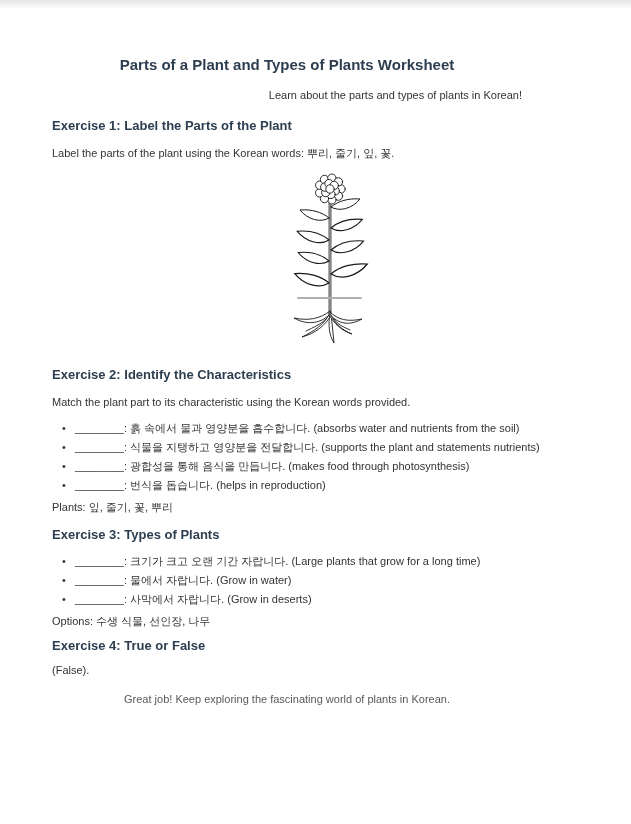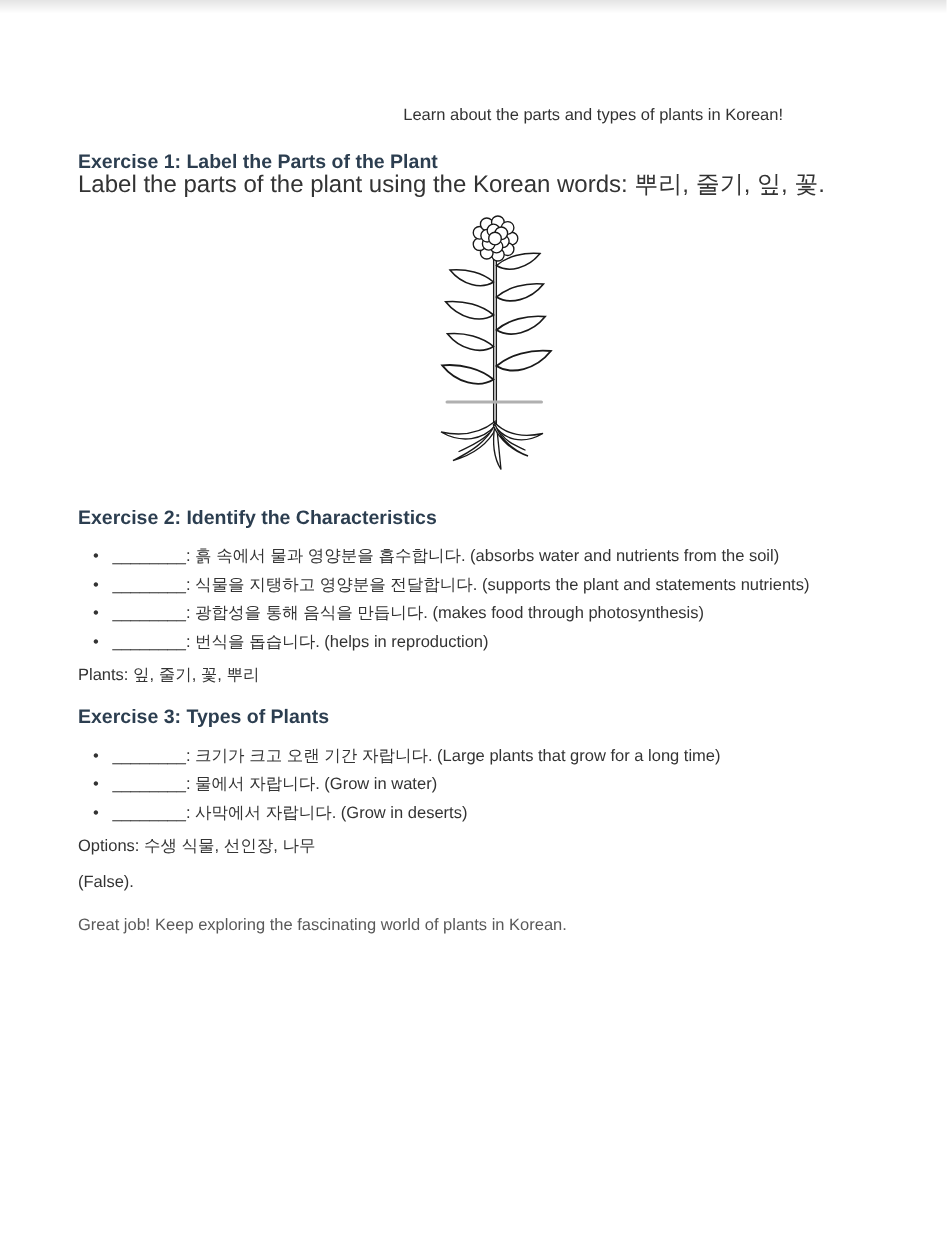--- a/index.html
+++ b/index.html
@@ -30,22 +30,22 @@
     margin-top: 14px;
     font-size: 11px; line-height: 14px; color: #333333;
     text-align: right; white-space: nowrap;
   }
   .ex-heading {
     font-size: 13px; font-weight: bold; line-height: 16px;
     color: var(--heading, #2c3e50);
     white-space: nowrap;
   }
   .ex-desc {
-    margin-top: 0;
-    font-size: 16px; line-height: 15px;
+    margin-top: 12px;
+    font-size: 11px; line-height: 15px;
     white-space: nowrap;
   }
   #ex1-heading { margin-top: 16px; }
   .plant-figure {
     margin: 12px 0 0 228px;
     width: 100px; height: 180px;
   }
   #ex2-heading { margin-top: 14px; }
   #ex3-heading { margin-top: 12px; }
   #ex4-heading { margin-top: 9px; }
@@ -78,32 +78,33 @@
   .statements { margin-top: 8px; }
   .statement {
     font-size: 11px; line-height: 13px;
     margin-bottom: 9px;
     white-space: nowrap;
   }
   .doc-footer {
     margin-top: 14px;
     font-size: 11px; line-height: 14px;
     color: var(--muted, #595959);
-    white-space: nowrap;
+    text-align: center; white-space: nowrap;
   }
   .plant-figure svg .ink { stroke: var(--stroke, #1a1a1a); }
   .plant-figure svg .soil { stroke: var(--soil, #b0b0b0); }
 </style>
 </head>
 <body>
 
 <div class="top-fade"></div>
 
 <div class="content">
 
+  <div class="doc-title">Parts of a Plant and Types of Plants Worksheet</div>
   <div class="doc-subtitle">Learn about the parts and types of plants in Korean!</div>
 
   <div class="ex-heading" id="ex1-heading">Exercise 1: Label the Parts of the Plant</div>
   <div class="ex-desc">Label the parts of the plant using the Korean words: 뿌리, 줄기, 잎, 꽃.</div>
 
   <div class="plant-figure">
     <svg width="100" height="180" viewBox="0 0 100 180" xmlns="http://www.w3.org/2000/svg">
       <g fill="none" stroke-width="1" stroke-linecap="round">
 
         <path class="ink" d="M49.1,28 L49.1,140" stroke-width="0.9"></path>
@@ -151,20 +152,21 @@
           <path class="ink" fill="#ffffff" d="M50,139 C58,147 68,149 82,146 C68,154 56,150 49,140 Z"></path>
           <path class="ink" fill="#ffffff" d="M50,140 C54,150 62,157 72,161 C62,158 53,150 49,141 Z"></path>
           <path class="ink" d="M46,146 C40,152 34,154 26,158"></path>
           <path class="ink" d="M54,146 C58,152 64,154 70,157"></path>
         </g>
       </g>
     </svg>
   </div>
 
   <div class="ex-heading" id="ex2-heading">Exercise 2: Identify the Characteristics</div>
+  <div class="ex-desc">Match the plant part to its characteristic using the Korean words provided.</div>
   <ul class="match-list">
     <li>
       <span class="bullet-marker">•</span><span class="blank-line">________</span><span>: 흙 속에서 물과 영양분을 흡수합니다. (absorbs water and nutrients from the soil)</span>
     </li>
     <li>
       <span class="bullet-marker">•</span><span class="blank-line">________</span><span>: 식물을 지탱하고 영양분을 전달합니다. (supports the plant and statements nutrients)</span>
     </li>
     <li>
       <span class="bullet-marker">•</span><span class="blank-line">________</span><span>: 광합성을 통해 음식을 만듭니다. (makes food through photosynthesis)</span>
     </li>
@@ -181,19 +183,20 @@
     </li>
     <li>
       <span class="bullet-marker">•</span><span class="blank-line">________</span><span>: 물에서 자랍니다. (Grow in water)</span>
     </li>
     <li>
       <span class="bullet-marker">•</span><span class="blank-line">________</span><span>: 사막에서 자랍니다. (Grow in deserts)</span>
     </li>
   </ul>
   <div class="options-line">Options: 수생 식물, 선인장, 나무</div>
 
+  <div class="ex-heading" id="ex4-heading">Exercise 4: True or False</div>
   <div class="ex-desc-wrap">
     <span class="line">(False).</span>
   </div>
 
   <div class="doc-footer">Great job! Keep exploring the fascinating world of plants in Korean.</div>
 
 </div>
 
 </body></html>

